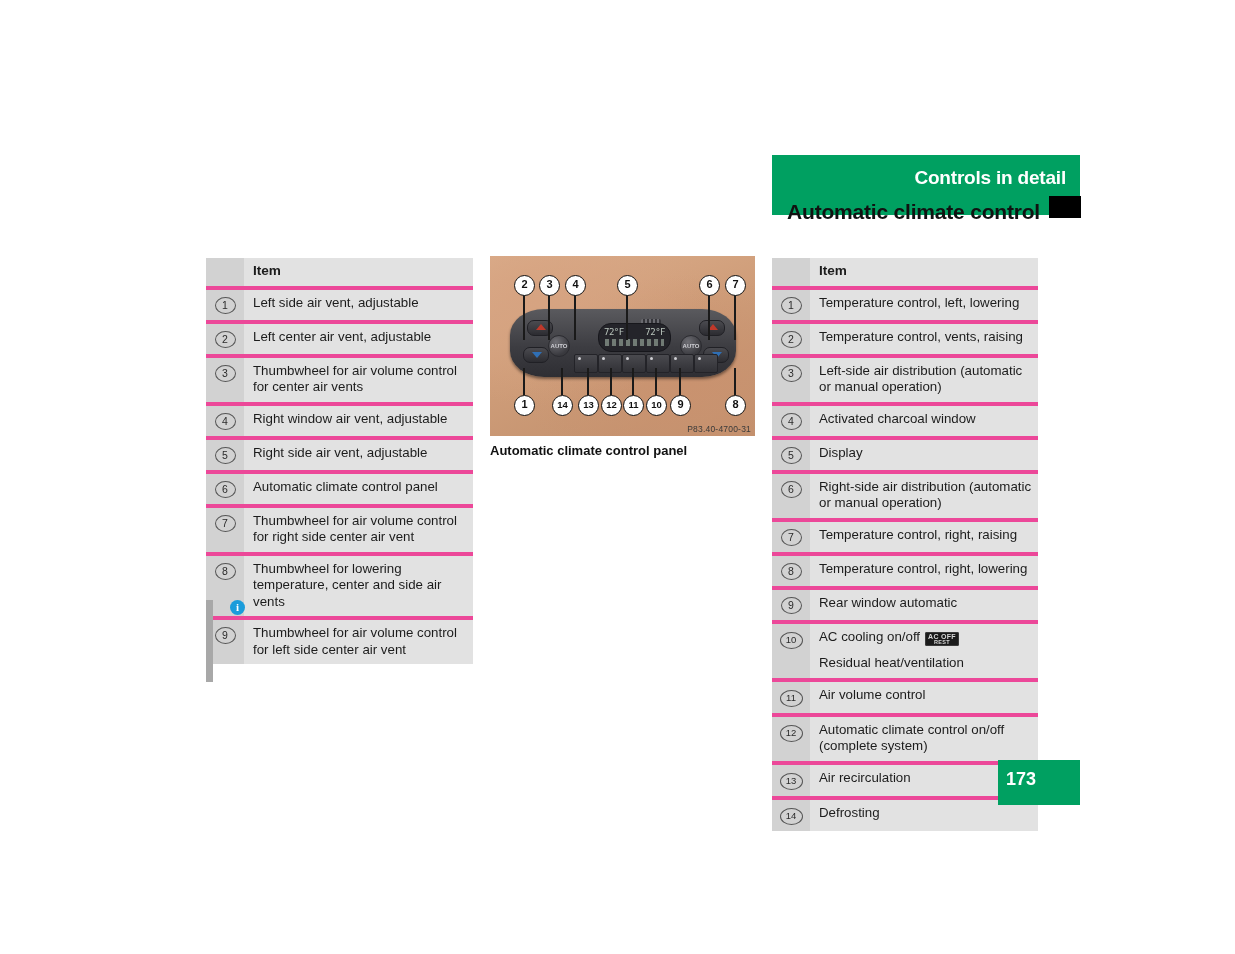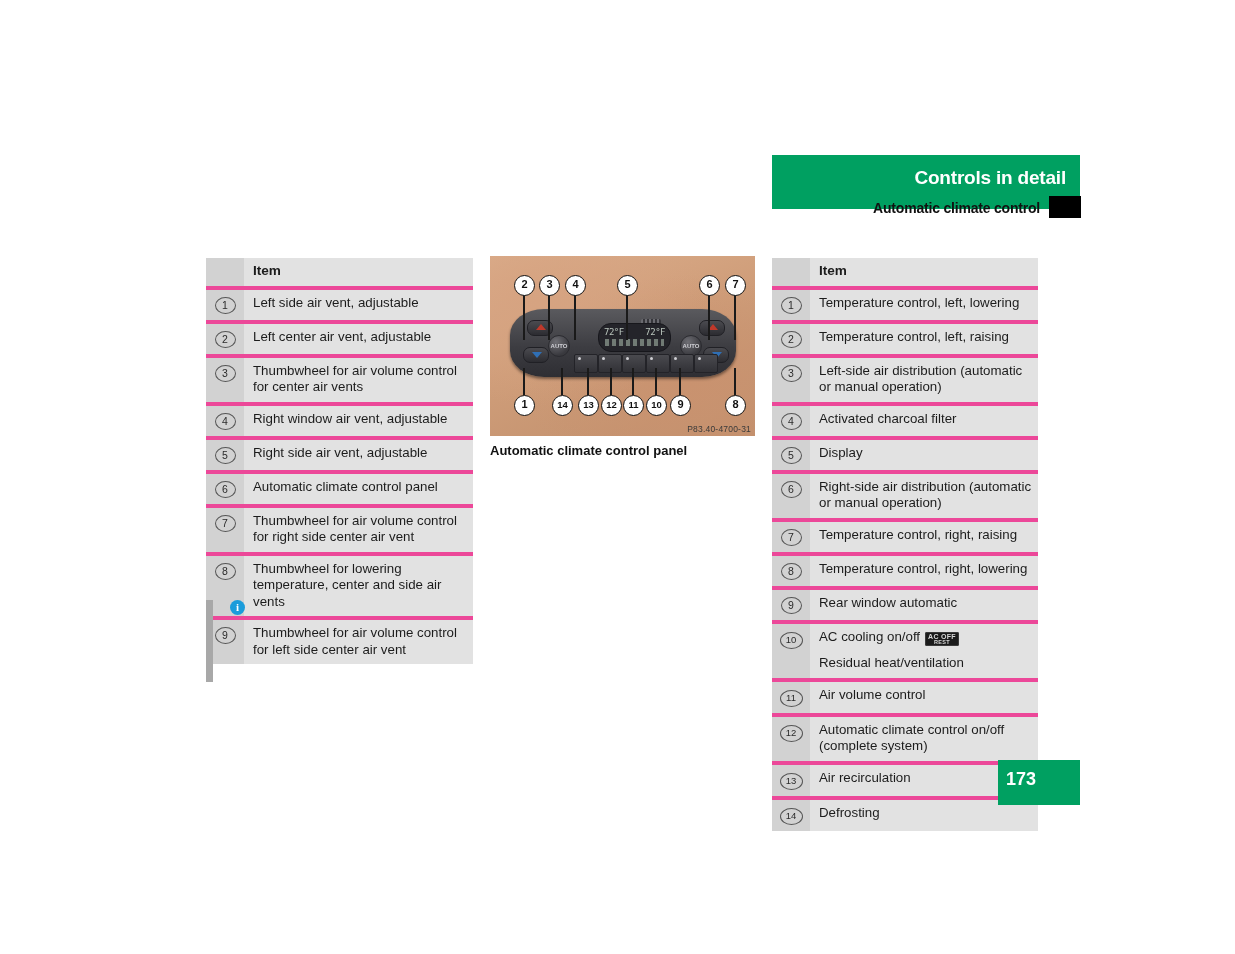--- a/index.html
+++ b/index.html
@@ -15,40 +15,40 @@
     color: #1a1a1a;
     overflow: hidden;
   }
 
   
   #header-band {
     position: absolute;
     left: 772px;
     top: 155px;
     width: 308px;
-    height: 54px;
+    height: 60px;
     background: #00a061;
   }
   #header-title {
     position: absolute;
     right: 14px;
     top: 12px;
     font-size: 19px;
     font-weight: bold;
     color: #ffffff;
     letter-spacing: -0.2px;
     white-space: nowrap;
   }
   #header-subtitle {
     position: absolute;
     left: 772px;
     top: 200px;
     width: 268px;
     text-align: right;
-    font-size: 14px;
+    font-size: 21px;
     font-weight: bold;
     color: #111111;
     letter-spacing: -0.2px;
     white-space: nowrap;
   }
   #header-marker {
     position: absolute;
     left: 1049px;
     top: 196px;
     width: 32px;
@@ -488,33 +488,33 @@
   <tbody id="right-tbody">
       <tr>
         <td class="num-cell"><span class="circnum">1</span></td>
         <td class="txt-cell">
           <div>Temperature control, left, lowering</div>
         </td>
       </tr>
       <tr>
         <td class="num-cell"><span class="circnum">2</span></td>
         <td class="txt-cell">
-          <div>Temperature control, left, raising</div>
+          <div>Temperature control, vents, raising</div>
         </td>
       </tr>
       <tr>
         <td class="num-cell"><span class="circnum">3</span></td>
         <td class="txt-cell">
           <div>Left-side air distribution (automatic or manual operation)</div>
         </td>
       </tr>
       <tr>
         <td class="num-cell"><span class="circnum">4</span></td>
         <td class="txt-cell">
-          <div>Activated charcoal filter</div>
+          <div>Activated charcoal window</div>
         </td>
       </tr>
       <tr>
         <td class="num-cell"><span class="circnum">5</span></td>
         <td class="txt-cell">
           <div>Display</div>
         </td>
       </tr>
       <tr>
         <td class="num-cell"><span class="circnum">6</span></td>

